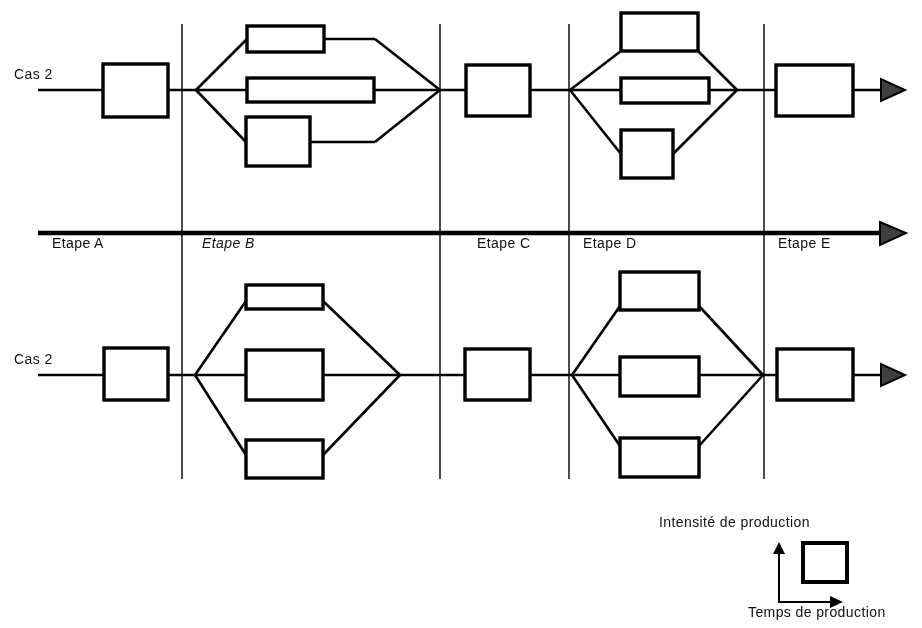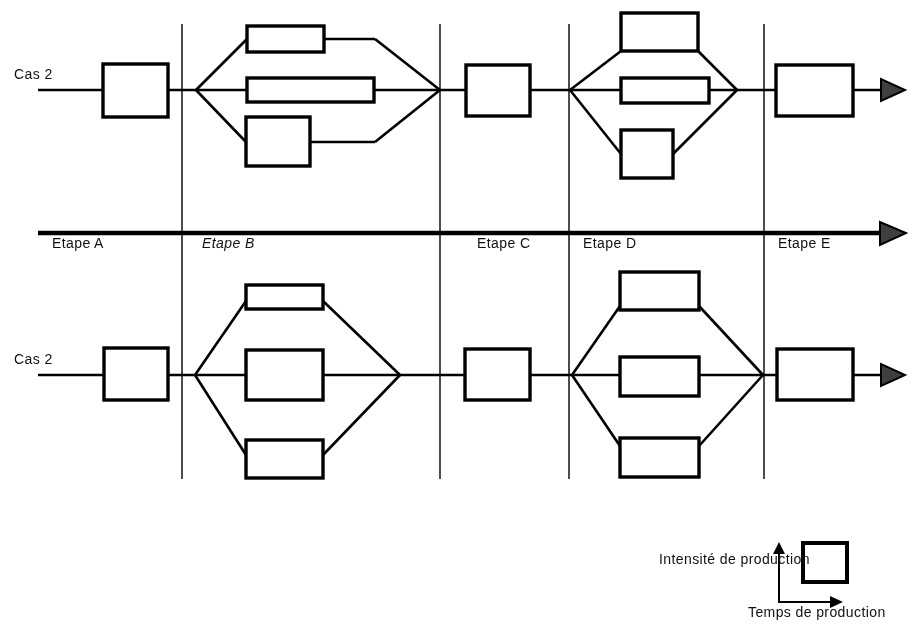--- a/index.html
+++ b/index.html
@@ -102,16 +102,16 @@
 
   <div class="lbl" style="left:14px; top:66px;">Cas 2</div>
   <div class="lbl" style="left:14px; top:351px;">Cas 2</div>
 
   <div class="lbl stage-lbl" style="left:52px;">Etape A</div>
   <div class="lbl stage-lbl" style="left:202px;font-style:italic;">Etape B</div>
   <div class="lbl stage-lbl" style="left:477px;">Etape C</div>
   <div class="lbl stage-lbl" style="left:583px;">Etape D</div>
   <div class="lbl stage-lbl" style="left:778px;text-align:center;">Etape E</div>
 
-  <div class="lbl" style="left:659px; top:551px;">Intensité de production</div>
+  <div class="lbl" style="left:659px; top:514px;">Intensité de production</div>
   <div class="lbl" style="left:748px; top:604px;">Temps de production</div>
 
 </div>
 
 </body></html>

